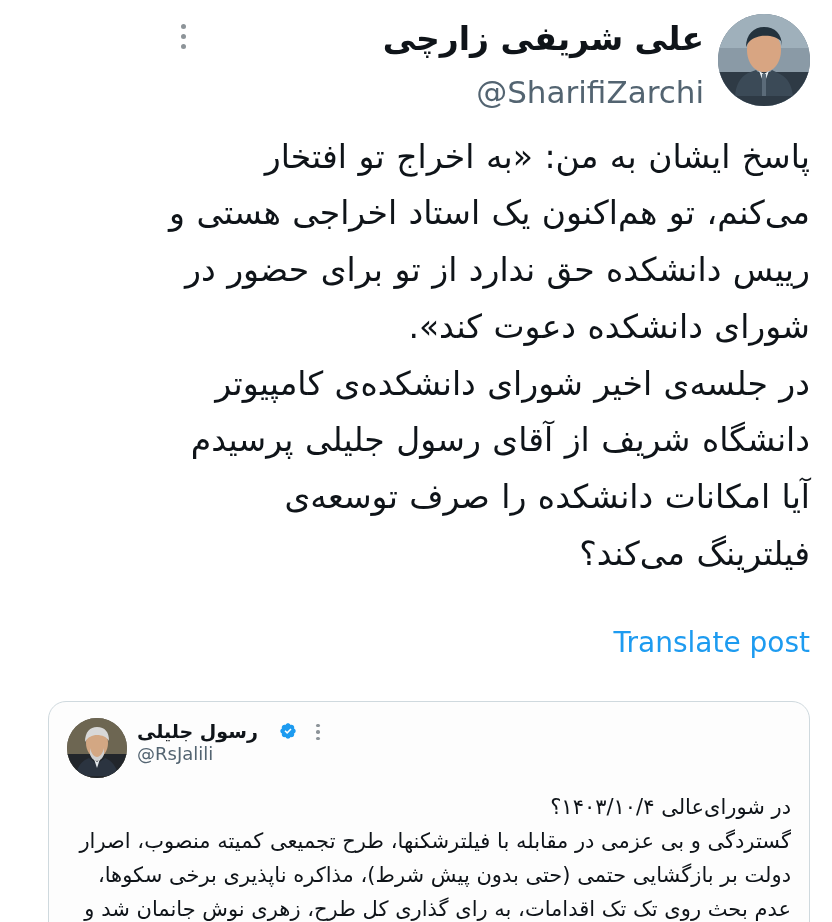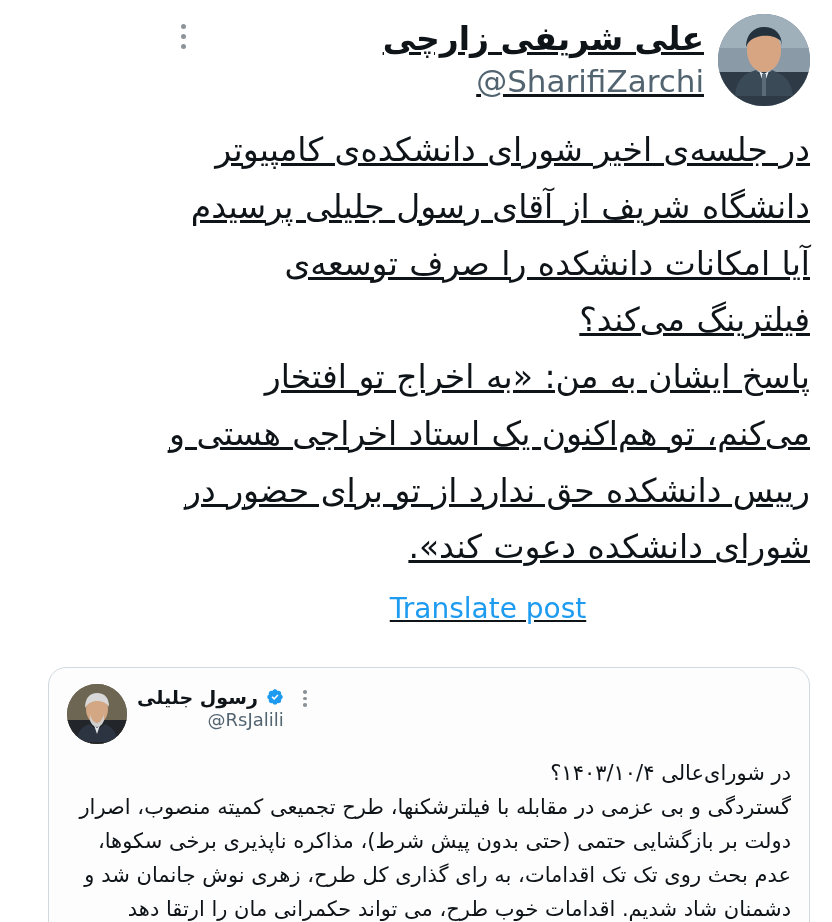--- a/index.html
+++ b/index.html
@@ -13,21 +13,20 @@
     font-family: "DejaVu Sans", "Liberation Sans", sans-serif;
     color: #0f1419;
     overflow: hidden;
   }
 
   .tweet {
     width: 688px;
     box-sizing: border-box;
     padding: 14px 22px 0 22px;
     background: #ffffff;
-    text-decoration: underline;
   }
 
   
   .tweet-header {
     display: flex;
     flex-direction: row;
     align-items: flex-start;
     gap: 14px;
   }
   .avatar {
@@ -56,21 +55,21 @@
     color: #0f1419;
     letter-spacing: 0;
     direction: rtl;
   }
   .handle {
     font-size: 31px;
     color: #536471;
     line-height: 1.3;
     direction: ltr;
     text-align: right;
-    margin-top: 1px;
+    margin-top: 12px;
   }
   .more-btn {
     flex: 0 0 auto;
     width: 34px;
     height: 44px;
     display: flex;
     flex-direction: column;
     align-items: center;
     justify-content: flex-start;
     padding-top: 10px;
@@ -93,25 +92,25 @@
     color: #0f1419;
     direction: rtl;
     text-align: right;
     word-spacing: 1px;
   }
   .tweet-body p {
     margin: 0;
   }
 
   .translate {
-    margin-top: 16px;
+    margin-top: 43px;
     font-size: 28px;
     color: #1d9bf0;
     direction: ltr;
-    text-align: center;
+    text-align: right;
     cursor: pointer;
   }
 
   
   .quote-card {
     margin: 42px 22px 0 22px;
     border: 1px solid #cfd9de;
     border-radius: 18px;
     background: #fdfdfd;
     overflow: hidden;
@@ -140,38 +139,38 @@
     display: flex;
     flex-direction: column;
     text-align: right;
     padding-top: 2px;
     flex: 0 0 auto;
   }
   .q-name-row {
     display: flex;
     flex-direction: row-reverse;
     align-items: center;
-    gap: 8px;
+    gap: 21px;
   }
   .q-display-name {
     font-size: 19px;
     font-weight: bold;
     color: #0f1419;
     direction: rtl;
   }
   .verified {
     width: 18px;
     height: 18px;
     flex: 0 0 auto;
   }
   .q-handle {
     font-size: 18px;
     color: #536471;
     direction: ltr;
-    text-align: right;
+    text-align: left;
     margin-top: 1px;
   }
   .q-more {
     margin-right: auto;
     width: 22px;
     height: 30px;
     display: flex;
     flex-direction: column;
     align-items: center;
     gap: 3px;
@@ -254,22 +253,22 @@
 
     <div class="more-btn">
       <span></span>
       <span></span>
       <span></span>
     </div>
 
   </div>
 
   <div class="tweet-body">
+    <p>پاسخ ایشان به من: «به اخراج تو افتخار می‌کنم، تو هم‌اکنون یک استاد اخراجی هستی و رییس دانشکده حق ندارد از تو برای حضور در شورای دانشکده دعوت کند».</p>
     <p>در جلسه‌ی اخیر شورای دانشکده‌ی کامپیوتر دانشگاه شریف از آقای رسول جلیلی پرسیدم آیا امکانات دانشکده را صرف توسعه‌ی فیلترینگ می‌کند؟</p>
-    <p>پاسخ ایشان به من: «به اخراج تو افتخار می‌کنم، تو هم‌اکنون یک استاد اخراجی هستی و رییس دانشکده حق ندارد از تو برای حضور در شورای دانشکده دعوت کند».</p>
   </div>
 
   <div class="translate">Translate post</div>
 </div>
 
 <div class="quote-card">
   <div class="quote-inner">
 
     <div class="quote-header">
 

